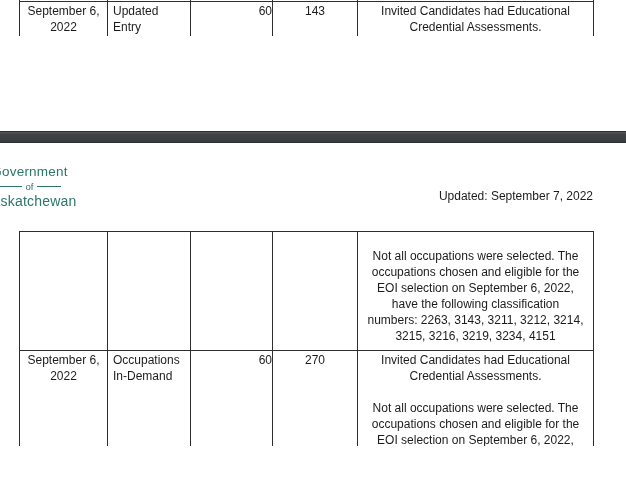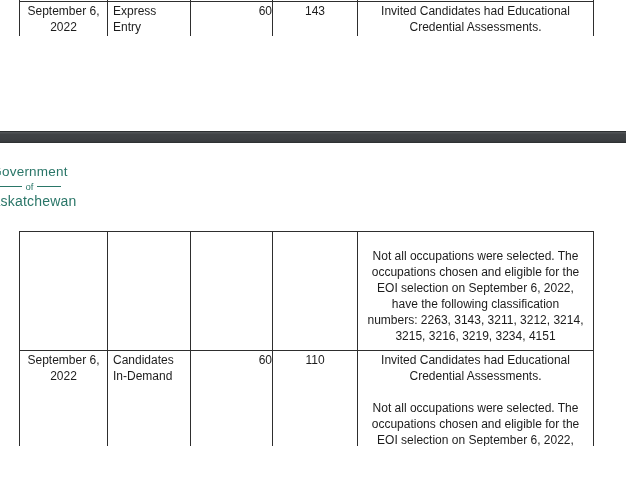--- a/index.html
+++ b/index.html
@@ -115,21 +115,21 @@
           <tr class="sliver-row">
         <td class="c-date"></td>
         <td class="c-prog"></td>
         <td class="c-score"></td>
         <td class="c-inv"></td>
         <td class="c-notes">3215, 3216, 3219, 3234, 4151</td>
       </tr>
       <tr class="main-row">
         <td class="c-date">September 6,
 2022</td>
-        <td class="c-prog">Express
+        <td class="c-prog">Updated
 Entry</td>
         <td class="c-score">60</td>
         <td class="c-inv">143</td>
         <td class="c-notes">Invited Candidates had Educational
 Credential Assessments.</td>
       </tr>
     </tbody>
       </table>
   </div>
 
@@ -138,43 +138,44 @@
   <div class="gov-logo">
     <div class="l1">Government</div>
     <div class="l2">
       <span class="rule"></span>
         <span>of</span>
         <span class="rule"></span>
     </div>
     <div class="l3">Saskatchewan</div>
   </div>
 
+  <div class="updated-label">Updated: September 7, 2022</div>
 
   <div class="tbl-clip" id="tbl2-wrap">
     <table class="doc-table" id="tbl2">
       <tbody>
           <tr class="cont-row">
         <td class="c-date"></td>
         <td class="c-prog"></td>
         <td class="c-score"></td>
         <td class="c-inv"></td>
         <td class="c-notes">Not all occupations were selected. The
 occupations chosen and eligible for the
 EOI selection on September 6, 2022,
 have the following classification
 numbers: 2263, 3143, 3211, 3212, 3214,
 3215, 3216, 3219, 3234, 4151</td>
       </tr>
       <tr class="main-row">
         <td class="c-date">September 6,
 2022</td>
-        <td class="c-prog">Candidates
+        <td class="c-prog">Occupations
 In-Demand</td>
         <td class="c-score">60</td>
-        <td class="c-inv">110</td>
+        <td class="c-inv">270</td>
         <td class="c-notes">Invited Candidates had Educational
 Credential Assessments.
 
 Not all occupations were selected. The
 occupations chosen and eligible for the
 EOI selection on September 6, 2022,
 have the following classification
 numbers: 2263, 3143, 3211, 3212, 3214,
 3215, 3216, 3219, 3234, 4151</td>
       </tr>

